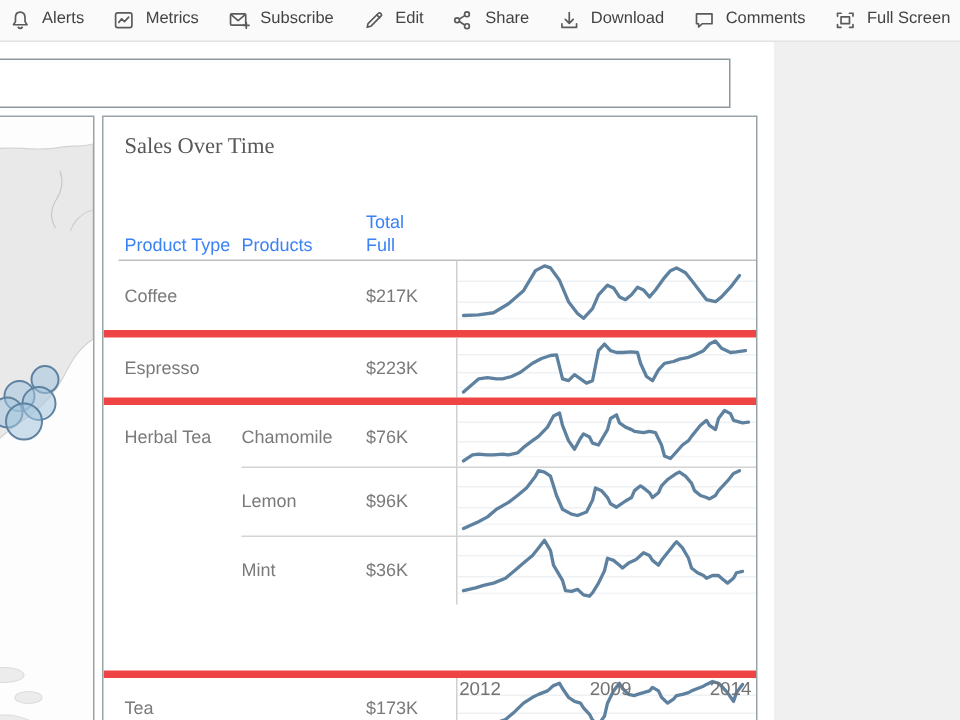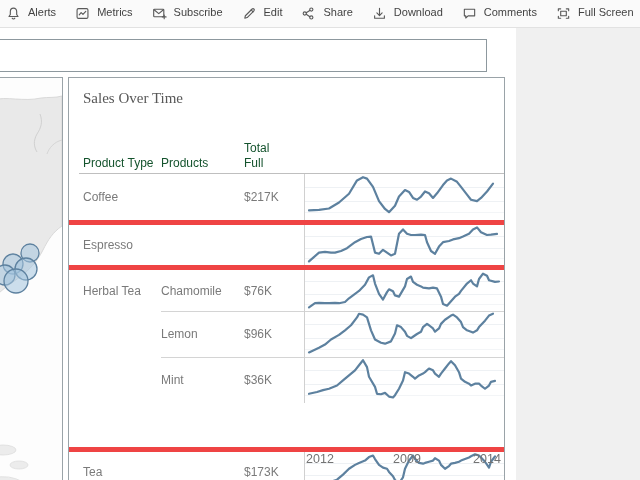--- a/index.html
+++ b/index.html
@@ -22,21 +22,21 @@
   .right-gutter{position:absolute;left:516px;top:28px;width:124px;height:452px;background:#f0f0f0;}
   .textbox{position:absolute;left:-3px;top:39px;width:490px;height:33px;
     background:#fff;border:1px solid #8d989e;box-sizing:border-box;}
   
   .map-panel{position:absolute;left:-8px;top:77px;width:71px;height:420px;
     border:1px solid #9aa3a8;box-sizing:border-box;background:#fdfdfd;overflow:hidden;}
   
   .sales-panel{position:absolute;left:68px;top:77px;width:437px;height:420px;
     border:1px solid #9aa3a8;box-sizing:border-box;background:#fff;overflow:hidden;}
   .panel-title{position:absolute;left:14px;top:12px;font-size:15px;color:#585858;font-family:Liberation Serif, serif;}
-  .hdr{position:absolute;font-size:12px;color:#14532d;line-height:15px;}
+  .hdr{position:absolute;font-size:12px;color:#3b82f6;line-height:15px;}
   .hdr-pt{left:14px;top:78px}
   .hdr-p{left:92px;top:78px}
   .hdr-ts{left:175px;top:63px}
   .hdr-line{position:absolute;left:10px;right:0;top:95px;height:1px;background:#bfbfbf;}
   .rows{position:absolute;left:0;right:0;top:96px;}
   .t-row{position:relative;height:46px;box-sizing:border-box;border-top:5px solid #ef4444;}
   .t-row:first-child{border-top:none;text-align:right;}
   .t-row:nth-child(2),.t-row:nth-child(6){height:45px;}
   .t-row.sub{border-top:none;}
   .t-row.sub::before{content:'';position:absolute;left:92px;right:0;top:0;height:1px;background:#d4d4d4;}
@@ -161,20 +161,21 @@
       <div class="cell c-sales">$217K</div>
       <div class="spark-cell">
           <svg viewBox="0 0 100 100" preserveAspectRatio="none">
             <polyline points="2,79 7,78 12,75 17,62 22,43 26,14 29,7 31,10 34,28 37,59 40,76 42,83 45,69 47,49 50,35 52,39 54,52 56,56 58,49 60,38 62,42 64,52 66,42 69,24 71,14 73,10 76,17 78,28 81,45 83,56 86,59 88,52 91,38 94,21" fill="none" stroke="#5d819f" stroke-width="2.2" stroke-linejoin="round" stroke-linecap="round" vector-effect="non-scaling-stroke"></polyline>
           </svg>
         </div>
     </div>
     <div class="t-row">
       <div class="cell c-pt">Espresso</div>
       <div class="cell c-prod"></div>
+      <div class="cell c-sales">$223K</div>
       <div class="spark-cell">
           <svg viewBox="0 0 100 100" preserveAspectRatio="none">
             <polyline points="2,91 7,69 10,67 13,69 15,69 18,65 21,58 25,43 28,35 31,30 33,29 35,69 37,72 39,62 41,69 43,76 45,72 47,22 49,11 51,22 53,25 55,25 58,24 60,25 61,43 63,65 65,72 67,54 69,43 72,40 74,36 77,33 79,29 82,22 84,11 86,6 88,18 91,25 93,24 96,22" fill="none" stroke="#5d819f" stroke-width="2.2" stroke-linejoin="round" stroke-linecap="round" vector-effect="non-scaling-stroke"></polyline>
           </svg>
         </div>
     </div>
     <div class="t-row">
       <div class="cell c-pt">Herbal Tea</div>
       <div class="cell c-prod">Chamomile</div>
       <div class="cell c-sales">$76K</div>

